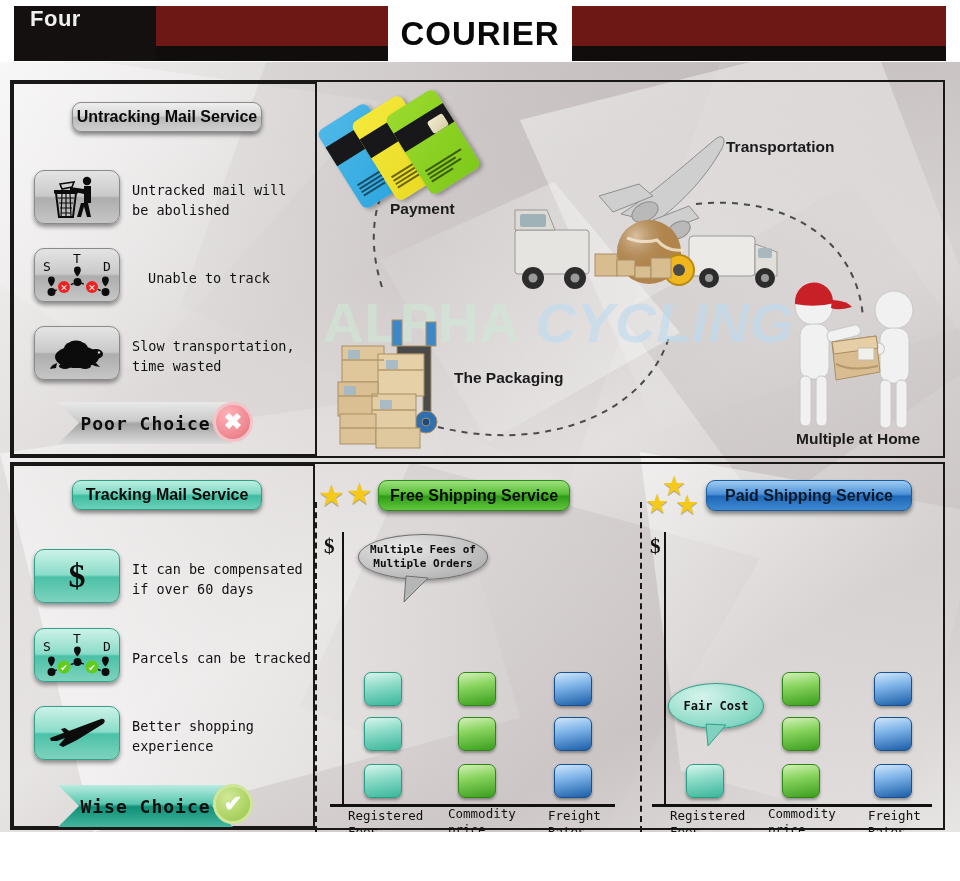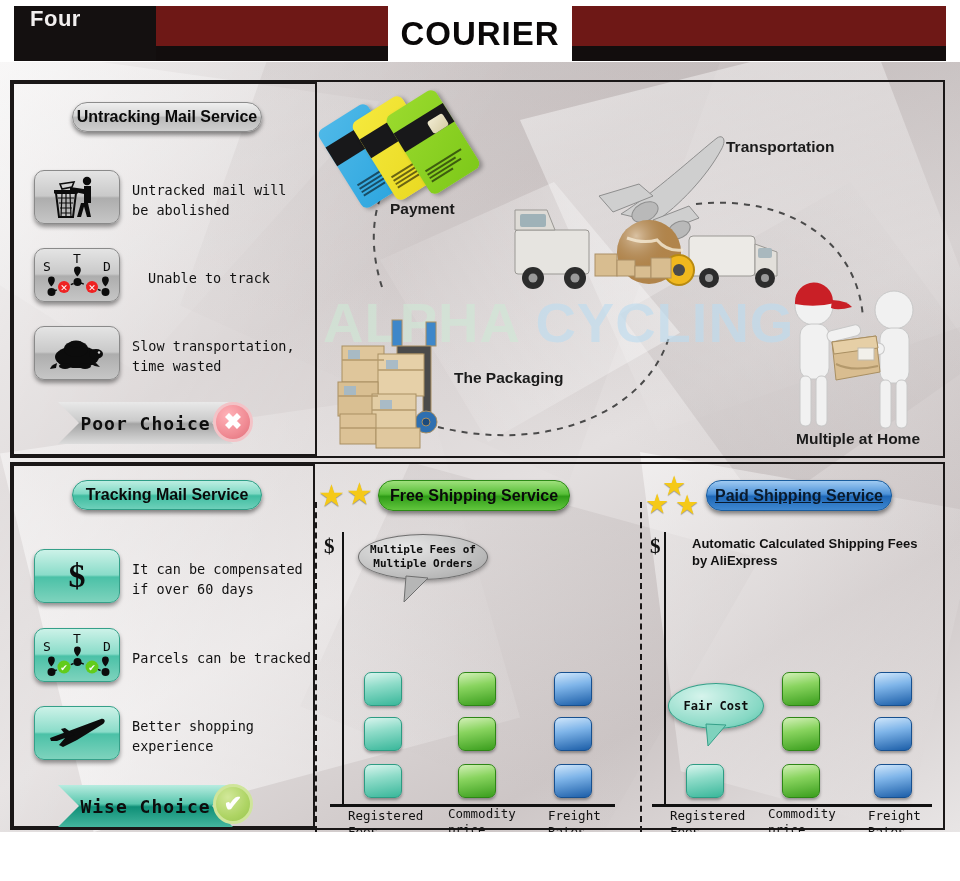--- a/index.html
+++ b/index.html
@@ -74,21 +74,21 @@
   .panel-bottom { left: 10px; top: 400px; width: 935px; height: 368px; }
   .inner-box    { position: absolute; border: 2px solid #1a1717; }
   .inner-top-left    { left: 12px; top: 20px;  width: 305px; height: 374px; }
   .inner-bottom-left { left: 12px; top: 402px; width: 303px; height: 364px; }
 
   .vdash { position: absolute; border-left: 2px dashed #1a1717; }
 
   
   .pill {
     position: absolute; display: flex; align-items: center; justify-content: center;
-    border-radius: 15px; font-size: 16px; font-weight: 600; color: #0a0a0a;
+    border-radius: 9px; font-size: 16px; font-weight: 600; color: #0a0a0a;
     box-shadow: 0 3px 4px rgba(0,0,0,0.45);
     text-align: left;
   }
   .pill-grey { background: linear-gradient(180deg,#efefef 0%,#d6d6d6 45%,#b9b9b9 52%,#cfcfcf 100%); border: 1px solid #8c8c8c; }
   .pill-teal { background: linear-gradient(180deg,#bdeee2 0%,#7fd9c4 45%,#3fbca0 53%,#6ed0ba 100%); border: 1px solid #2e9e86; }
   .pill-green{ background: linear-gradient(180deg,#9fe07c 0%,#57bf37 45%,#2f9c17 53%,#62c63e 100%); border: 1px solid #2c8a16; }
   .pill-blue { background: linear-gradient(180deg,#9fcaf2 0%,#4d92d8 45%,#1f68b8 53%,#3f88d0 100%); border: 1px solid #1a5d9e; }
 
   
   .tile {
@@ -124,21 +124,21 @@
 
   
   .proc { position: absolute; left: 318px; top: 20px; width: 625px; height: 374px; }
   .proc-label { position: absolute; font-size: 15.5px; font-weight: bold; color: #1b1b1b; }
   .watermark {
     position: absolute; left: 5px; top: 208px; width: 600px;
     font-size: 56px; font-weight: bold; color: #b9dff1; opacity: 0.62;
     letter-spacing: 1px; white-space: nowrap;
   }
   .wm-alpha { color: #cfe9d6; }
-  .wm-cyc { color: #bcdcf0; }
+  .wm-cyc { color: #bcdcf0; font-style: italic; }
 
   
   .card { position: absolute; width: 58px; height: 92px; border-radius: 7px; transform: rotate(-32deg); box-shadow: 2px 3px 4px rgba(0,0,0,0.3); }
   .card .stripe { position: absolute; left: 0; top: 18px; width: 100%; height: 22px; background: #18181a; }
   .card .lines { position: absolute; left: 7px; bottom: 10px; width: 42px; height: 16px; }
   .card .lines i { display: block; height: 2px; margin-bottom: 2px; background: rgba(0,0,0,0.55); }
 
   
   .boxpile { position: absolute; }
 
@@ -487,27 +487,26 @@
   <div class="coin coin-blue" style="left:554px; top:655px;"></div>
   <div class="coin coin-blue" style="left:554px; top:702px;"></div>
 
   <div class="col-label" style="left:348px; top:746px;">Registered<br>Fees</div>
   <div class="col-label" style="left:448px; top:744px;">Commodity<br>price</div>
   <div class="col-label" style="left:548px; top:746px;">Freight<br>Rates</div>
 
   <div class="star" style="left:662px; top:408px; font-size:27px;">★</div>
   <div class="star" style="left:645px; top:426px; font-size:27px;">★</div>
   <div class="star" style="left:675px; top:427px; font-size:27px;">★</div>
-  <div class="pill pill-blue" style="left:706px; top:418px; width:186px; height:31px; color:#0a1a2c;text-decoration:underline;">Paid Shipping Service</div>
+  <div class="pill pill-blue" style="left:706px; top:418px; width:206px; height:31px; color:#0a1a2c;">Paid Shipping Service</div>
 
   <div class="dollar" style="left:650px; top:472px;">$</div>
   <div class="axis-v" style="left:664px; top:470px; height:275px;"></div>
   <div class="axis-h" style="left:652px; top:742px; width:280px;"></div>
 
-  <div class="note-txt" style="left:692px; top:473px; width:232px;">Automatic Calculated Shipping Fees by AliExpress</div>
 
   <div class="bubble bubble-teal" style="left:668px; top:621px; width:96px; height:46px; font-size:12px;">Fair Cost</div>
   <svg style="position:absolute; left:700px; top:660px;" width="34" height="26">
     <path d="M6 2 L26 3 L8 24 Z" fill="#7fd2bd" stroke="#35a089" stroke-width="1"></path>
   </svg>
 
   <div class="coin coin-teal" style="left:686px; top:702px;"></div>
   <div class="coin coin-green" style="left:782px; top:610px;"></div>
   <div class="coin coin-green" style="left:782px; top:655px;"></div>
   <div class="coin coin-green" style="left:782px; top:702px;"></div>

